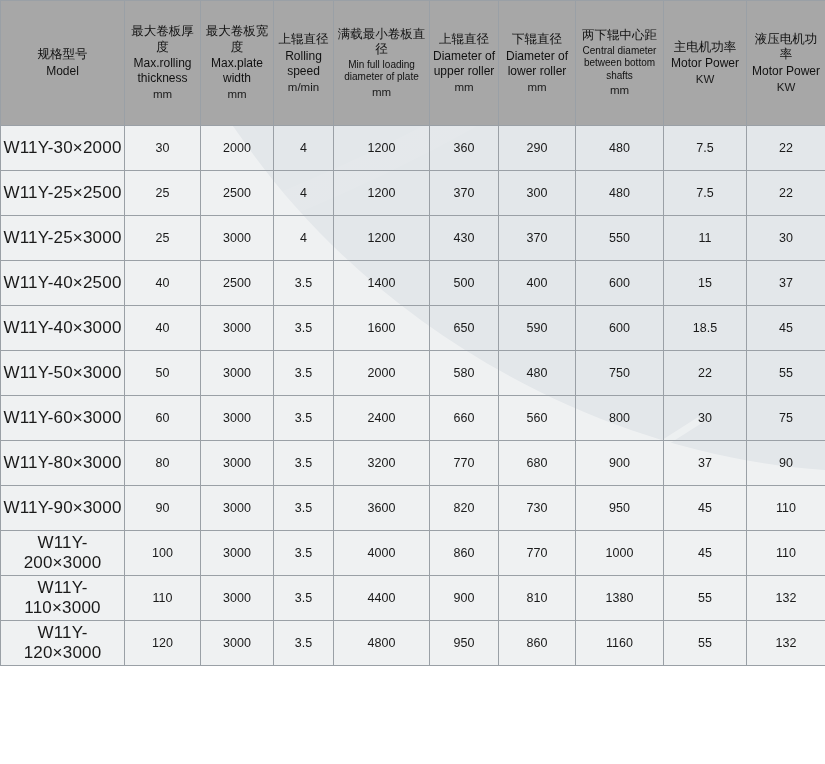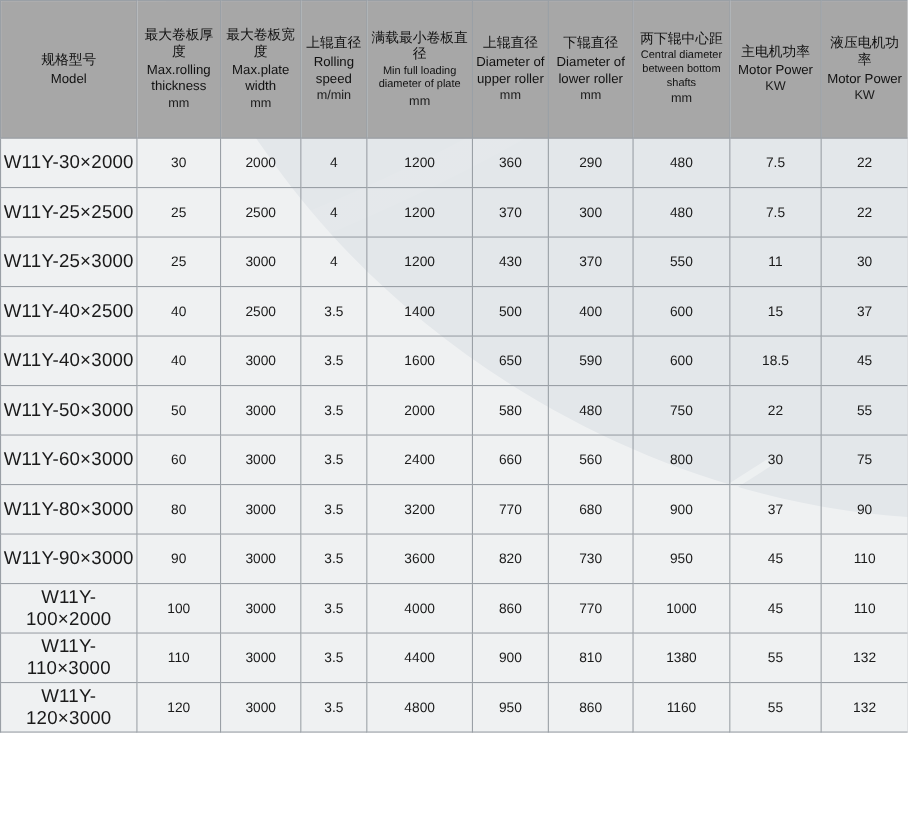--- a/index.html
+++ b/index.html
@@ -304,21 +304,21 @@
           <td>3000</td>
           <td>3.5</td>
           <td>3600</td>
           <td>820</td>
           <td>730</td>
           <td>950</td>
           <td>45</td>
           <td>110</td>
         </tr>
         <tr>
-          <td class="model">W11Y-100×2000</td>
+          <td class="model">W11Y-200×3000</td>
           <td>100</td>
           <td>3000</td>
           <td>3.5</td>
           <td>4000</td>
           <td>860</td>
           <td>770</td>
           <td>1000</td>
           <td>45</td>
           <td>110</td>
         </tr>

